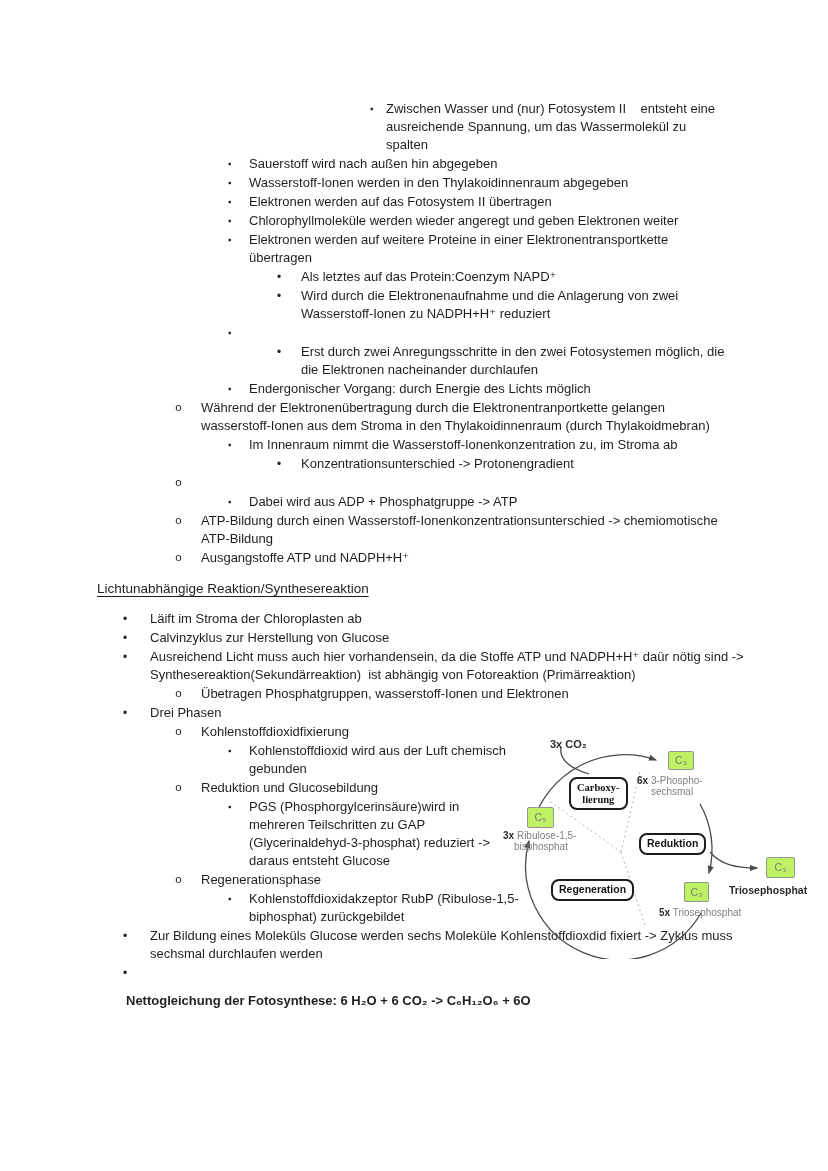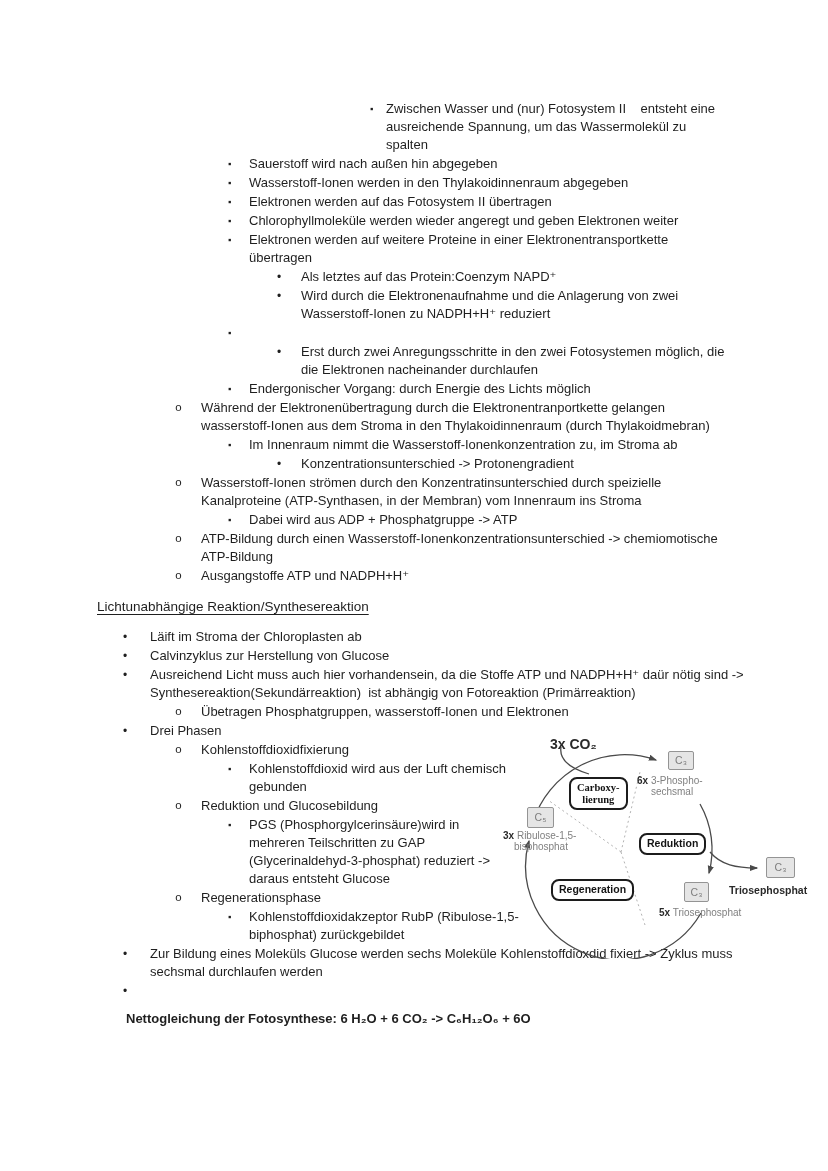--- a/index.html
+++ b/index.html
@@ -26,23 +26,23 @@
     margin:13px 0 12px 97px;font-size:13.5px;
     text-decoration:underline;text-underline-offset:3px;
   }
   .netto{margin:10px 0 0 126px;font-weight:bold;white-space:pre-wrap;}
   
   .diagram{position:absolute;left:503px;top:727px;width:325px;height:232px;font-size:10px;color:#808080;}
   .diagram svg{position:absolute;left:0;top:0;}
   .dlabel{position:absolute;line-height:11px;}
   .qty{font-weight:bold;color:#2a2a2a;}
   .gname{color:#808080;}
-  .co2{position:absolute;left:47px;top:8px;font-weight:bold;color:#2a2a2a;font-size:14px;}
+  .co2{position:absolute;left:47px;top:8px;font-weight:bold;color:#2a2a2a;font-size:11px;}
   .cbox{
-    position:absolute;border:1px solid #949494;background:#e5e5e5;color:#7d7d7d;
+    position:absolute;border:1px solid #949494;background:#bef264;color:#7d7d7d;
     font-size:10.5px;text-align:center;border-radius:2px;
   }
   .phase{
     position:absolute;border:2px solid #1c1c1c;border-radius:8px;background:#fff;
     color:#141414;font-weight:bold;font-size:10.5px;line-height:11.5px;
     text-align:center;padding:3px 6px;white-space:pre-line;
   }
   .extlabel{position:absolute;font-weight:bold;color:#2a2a2a;font-size:10.5px;}
   .ctr{text-align:center;display:block;}
 </style>
@@ -108,22 +108,20 @@
     <div class="it l3">
         <span class="b sq">▪</span>
         <span class="t">Im Innenraum nimmt die Wasserstoff-Ionenkonzentration zu, im Stroma ab</span>
       </div>
     <div class="it l4">
         <span class="b dot">•</span>
         <span class="t">Konzentrationsunterschied -&gt; Protonengradient</span>
       </div>
     <div class="it l2">
         <span class="b circ">o</span>
-        <span class="t">Wasserstoff-Ionen strömen durch den Konzentratinsunterschied durch speizielle
-Kanalproteine (ATP-Synthasen, in der Membran) vom Innenraum ins Stroma</span>
       </div>
     <div class="it l3">
         <span class="b sq">▪</span>
         <span class="t">Dabei wird aus ADP + Phosphatgruppe -&gt; ATP</span>
       </div>
     <div class="it l2">
         <span class="b circ">o</span>
         <span class="t">ATP-Bildung durch einen Wasserstoff-Ionenkonzentrationsunterschied -&gt; chemiomotische
 ATP-Bildung</span>
       </div>

